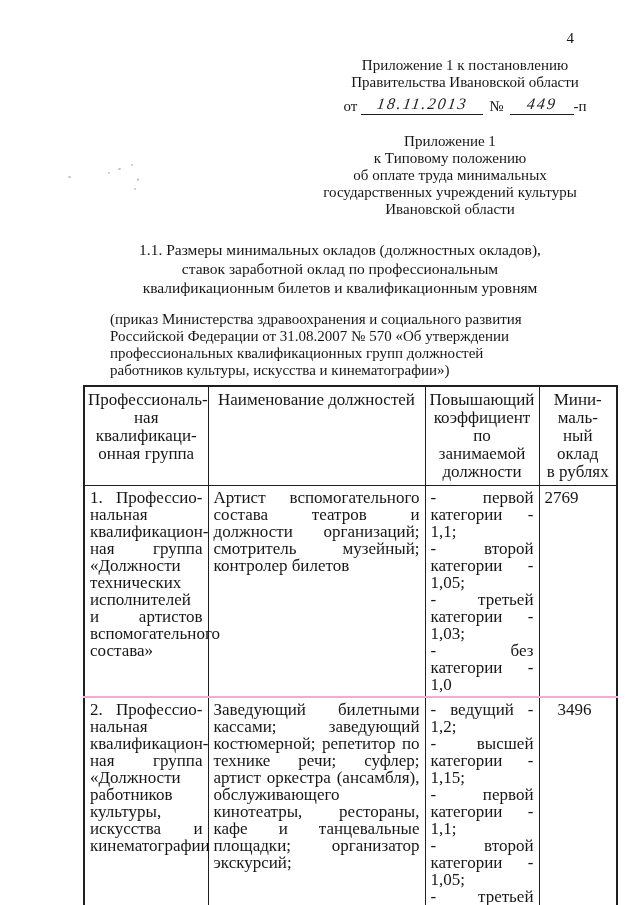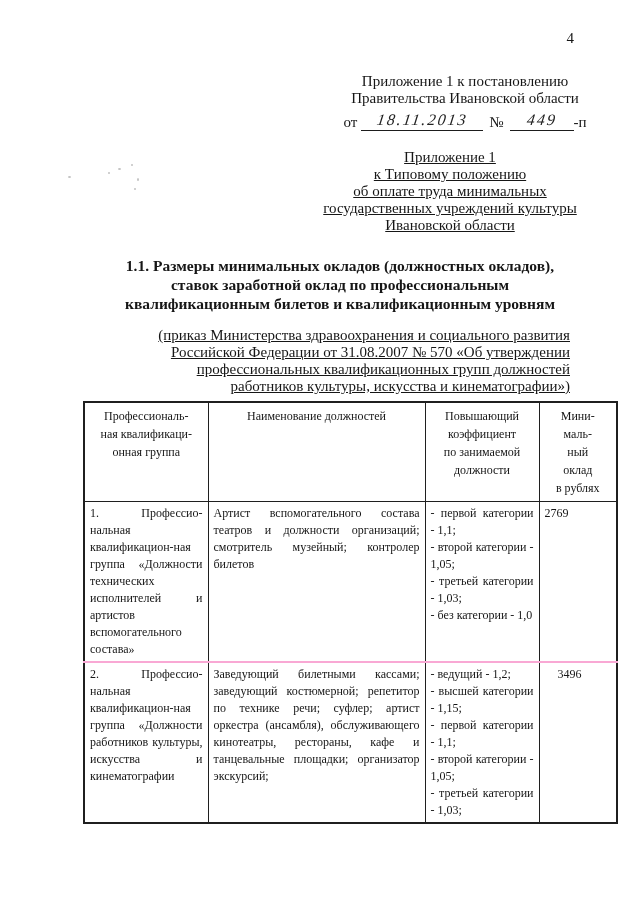--- a/index.html
+++ b/index.html
@@ -13,22 +13,22 @@
     overflow:hidden;
   }
   .pageno{
     position:absolute;top:30px;right:66px;
     font-size:15px;
   }
   .stamp{
     text-align:center;
     line-height:17px;
   }
-  .stamp1{margin:73px 25px 0 auto;width:300px;}
-  .stamp2{margin:18px 30px 0 auto;width:320px;text-decoration:underline;}
+  .stamp1{margin:57px 25px 0 auto;width:300px;}
+  .stamp2{margin:18px 30px 0 auto;width:320px;}
   .fill-line{margin-top:4px;white-space:nowrap;}
   .uline{
     display:inline-block;
     border-bottom:1px solid #1d1d1d;
     text-align:center;
     vertical-align:bottom;
     padding:0 2px 1px 2px;
   }
   .uline.date{min-width:118px;margin:0 6px 0 4px;}
   .uline.num{min-width:60px;margin-left:6px;}
@@ -37,43 +37,42 @@
     font-style:italic;
     font-size:16px;
     letter-spacing:2px;
     transform:skewX(-8deg);
     color:#222;
   }
   .heading{
     margin:22px 0 0 100px;
     width:480px;
     text-align:center;
-    font-weight:bold;
+    font-weight:normal;
     font-size:15.5px;
     line-height:19px;
   }
   .subheading{
     margin:14px 0 0 110px;
     width:460px;
-    text-align:right;
+    text-align:left;
     line-height:17px;
-    text-decoration:underline;
   }
   table.doc{
     margin:6px 0 0 83px;
     border-collapse:collapse;
     table-layout:fixed;
     width:533px;
     border:2px solid #1f1f1f;
   }
   table.doc th, table.doc td{
     border:1px solid #1f1f1f;
     vertical-align:top;
     font-weight:normal;
-    font-size:12px;
+    font-size:17px;
   }
   table.doc th{
     text-align:center;
     line-height:18px;
     padding:4px 3px;
   }
   table.doc td{
     line-height:17px;
     padding:3px 5px;
     text-align:justify;

